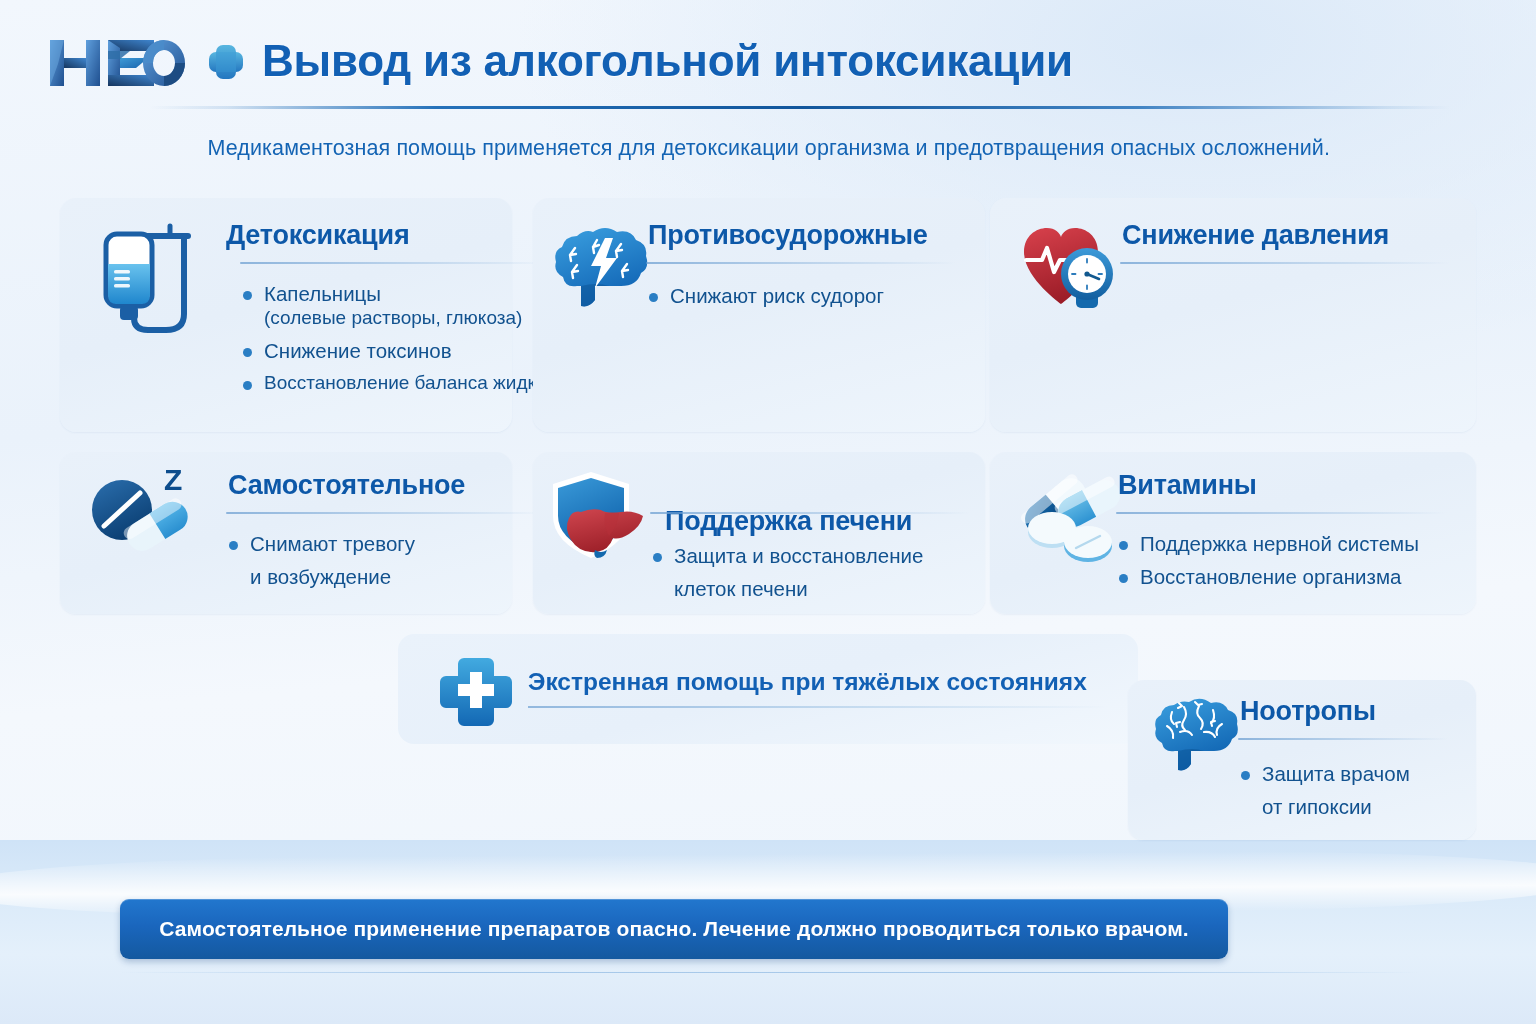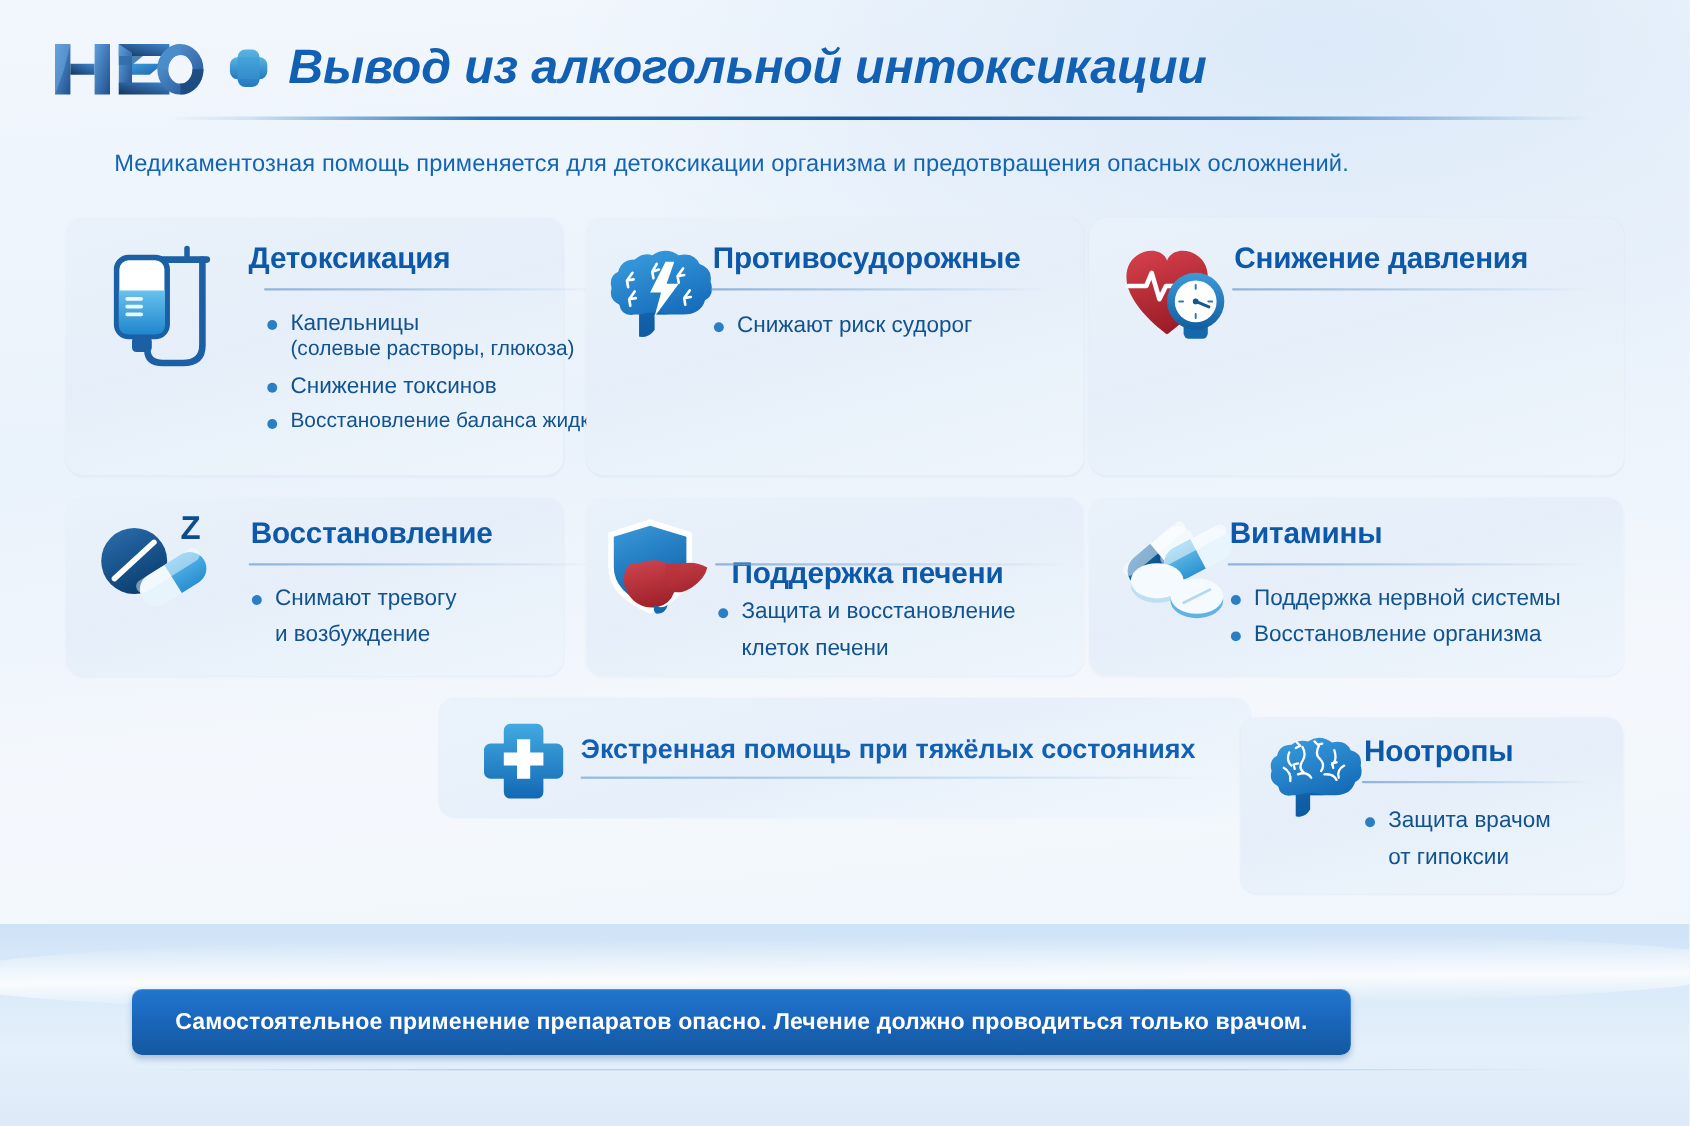--- a/index.html
+++ b/index.html
@@ -52,21 +52,20 @@
     background: linear-gradient(90deg, rgba(120,170,220,0) 0%, rgba(120,170,220,.55) 25%, rgba(120,170,220,.55) 75%, rgba(120,170,220,0) 100%);
   }
 
   
   .header {
     position: absolute;
     left: 0;
     top: 0;
     width: 1391px;
     height: 112px;
-    font-style: italic;
   }
   .logo {
     position: absolute;
     left: 48px;
     top: 34px;
     width: 196px;
     height: 58px;
   }
   .title {
     position: absolute;
@@ -94,21 +93,21 @@
         rgba(26,106,182,.12) 95%,
         rgba(26,106,182,0) 100%);
     border-radius: 2px;
   }
 
   .subtitle {
     position: absolute;
     left: 0;
     top: 136px;
     width: 1330px;
-    text-align: center;
+    text-align: right;
     font-size: 21.5px;
     color: #1464b4;
     font-weight: normal;
     letter-spacing: .1px;
   }
 
   
   .card {
     position: absolute;
     border-radius: 16px;
@@ -378,21 +377,21 @@
         <text x="84" y="30" font-family="Liberation Sans, sans-serif" font-size="30" font-weight="bold" fill="#0d4d8d">Z</text>
         <circle cx="42" cy="50" r="30" fill="url(#pd)"></circle>
         <path d="M24 66 L60 33" stroke="#ffffff" stroke-width="5" stroke-linecap="round"></path>
         <g transform="rotate(-32 76 66)">
           <rect x="44" y="52" width="66" height="30" rx="15" fill="#e8f4fb"></rect>
           <path d="M77 52 h18 a15 15 0 0 1 0 30 h-18 z" fill="url(#pc1)"></path>
           <rect x="44" y="52" width="66" height="12" rx="6" fill="#ffffff" opacity=".45"></rect>
         </g>
       </svg>
     </div>
-    <div class="card-head" style="left:168px; top:18px;">Восстановление</div>
+    <div class="card-head" style="left:168px; top:18px;">Самостоятельное</div>
     <div class="head-rule" style="left:166px; top:60px; width:320px;"></div>
     <ul class="bullets" style="left:166px; top:78px; width:320px;">
       <li><span>Снимают тревогу</span></li>
       <li class="nodot"><span>и возбуждение</span></li>
     </ul>
   </div>
 
   <div class="card" style="left:533px; top:452px; width:452px; height:162px;">
     <div class="card-icon" style="left:14px; top:14px;">
       <svg width="116" height="104" viewBox="0 0 116 104" xmlns="http://www.w3.org/2000/svg">
@@ -475,21 +474,21 @@
         <path d="M26 2 h24 a6 6 0 0 1 6 6 v12 h12 a6 6 0 0 1 6 6 v20 a6 6 0 0 1 -6 6
                  h-12 v12 a6 6 0 0 1 -6 6 h-24 a6 6 0 0 1 -6 -6 v-12 h-12
                  a6 6 0 0 1 -6 -6 v-20 a6 6 0 0 1 6 -6 h12 v-12 a6 6 0 0 1 6 -6 z" fill="url(#crs)"></path>
         <path d="M32 16 h12 v12 h12 v12 h-12 v12 h-12 v-12 h-12 v-12 h12 z" fill="#ffffff"></path>
       </svg>
     </div>
     <div class="emerg-text">Экстренная помощь при тяжёлых состояниях</div>
     <div class="emerg-rule"></div>
   </div>
 
-  <div class="card" style="left:1128px; top:652px; width:348px; height:160px;">
+  <div class="card" style="left:1128px; top:680px; width:348px; height:160px;">
     <div class="card-icon" style="left:22px; top:12px;">
       <svg width="92" height="84" viewBox="0 0 92 84" xmlns="http://www.w3.org/2000/svg">
         <defs>
           <linearGradient id="brn2" x1="0" y1="0" x2="0.4" y2="1">
             <stop offset="0" stop-color="#3ba0e0"></stop>
               <stop offset="1" stop-color="#0f63b1"></stop>
           </linearGradient>
         </defs>
         <path d="M24 13 Q13 13 11 23 Q3 27 6 37 Q3 46 12 51 Q14 61 25 59 L28 59
                  L28 78 Q36 80 41 72 L41 59 L64 59 Q78 59 82 47 Q90 43 87 32

